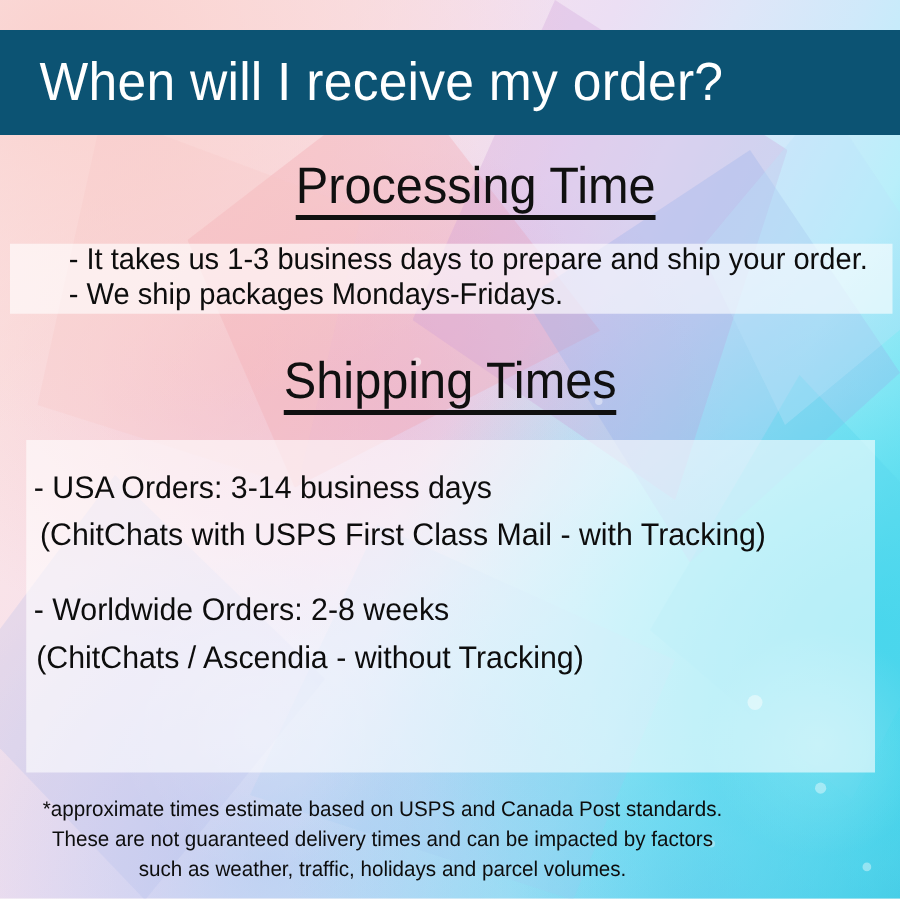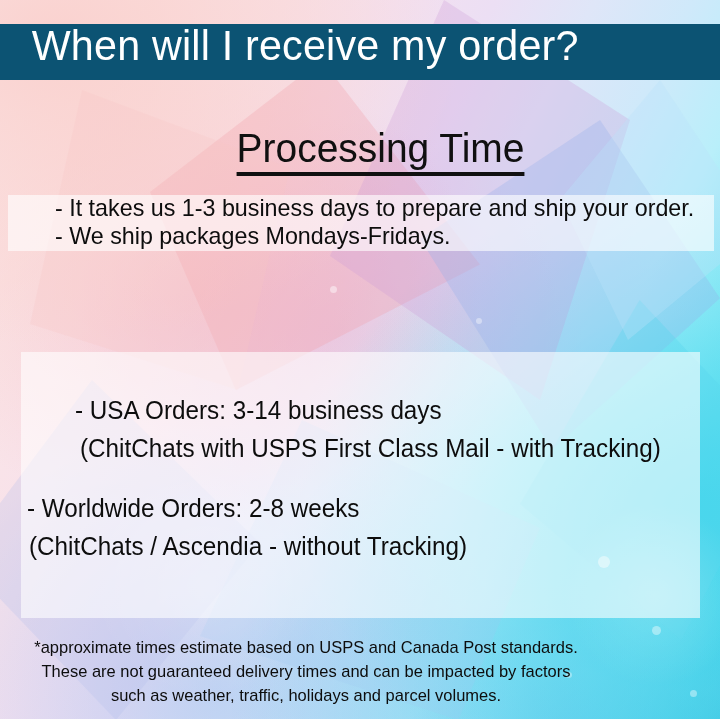--- a/index.html
+++ b/index.html
@@ -79,23 +79,23 @@
   #bokeh-4 { left:566px; top:672px; width:6px;  height:6px;  background:rgba(255,255,255,.35); }
   #bokeh-5 { left:330px; top:286px; width:7px;  height:7px;  background:rgba(255,255,255,.45); }
   #bokeh-6 { left:476px; top:318px; width:6px;  height:6px;  background:rgba(255,255,255,.40); }
   #bokeh-big-1 { left:560px; top:500px; width:190px; height:190px;
                  background:radial-gradient(circle, rgba(255,255,255,.20) 0%, rgba(255,255,255,0) 68%); }
   #bokeh-big-2 { left:90px;  top:470px; width:230px; height:230px;
                  background:radial-gradient(circle, rgba(255,255,255,.16) 0%, rgba(255,255,255,0) 70%); }
 
   
   #title-banner {
-    position:absolute; left:0; top:24px; width:720px; height:56px;
+    position:absolute; left:0; top:24px; width:720px; height:84px;
     background:#0c5373;
-    display:flex; 
+    display:flex; align-items:center;
   }
   #title-text {
     color:#ffffff;
     font-size:43px;
     line-height:1;
     letter-spacing:.2px;
     padding-left:33px;
     transform:scaleX(.96);
     transform-origin:left center;
     white-space:nowrap;
@@ -145,21 +145,21 @@
   .ship-group:last-child { margin-bottom:16px; }
   .ship-main, .ship-sub {
     color:#0d0d0d;
     font-size:25px;
     line-height:38px;
     white-space:nowrap;
     transform:scaleX(.97);
     transform-origin:left center;
   }
   .ship-sub { margin-left:5px; }
-  #ship-group-1 { padding-top:39px;margin-left:48px; }
+  #ship-group-1 { padding-top:19px; }
   #ship-group-2 .ship-sub { margin-left:-2px; }
   #ship-group-3 .ship-sub { margin-left:2px; }
 
   
   #footnote {
     position:absolute; left:0; top:636px; width:612px;
     text-align:center;
   }
   #footnote .line {
     color:#0d0d0d;
@@ -203,20 +203,23 @@
   <div class="heading" id="heading-processing">
     <span>Processing Time</span>
   </div>
 
   <div class="panel" id="processing-panel"></div>
   <div id="processing-lines">
     <div class="line">- It takes us 1-3 business days to prepare and ship your order.</div>
     <div class="line">- We ship packages Mondays-Fridays.</div>
   </div>
 
+  <div class="heading" id="heading-shipping">
+    <span>Shipping Times</span>
+  </div>
 
   <div class="panel" id="shipping-panel"></div>
   <div id="shipping-groups">
 
     <div class="ship-group" id="ship-group-1">
       <div class="ship-main">- USA Orders: 3-14 business days</div>
       <div class="ship-sub">(ChitChats with USPS First Class Mail - with Tracking)</div>
     </div>
 
 

